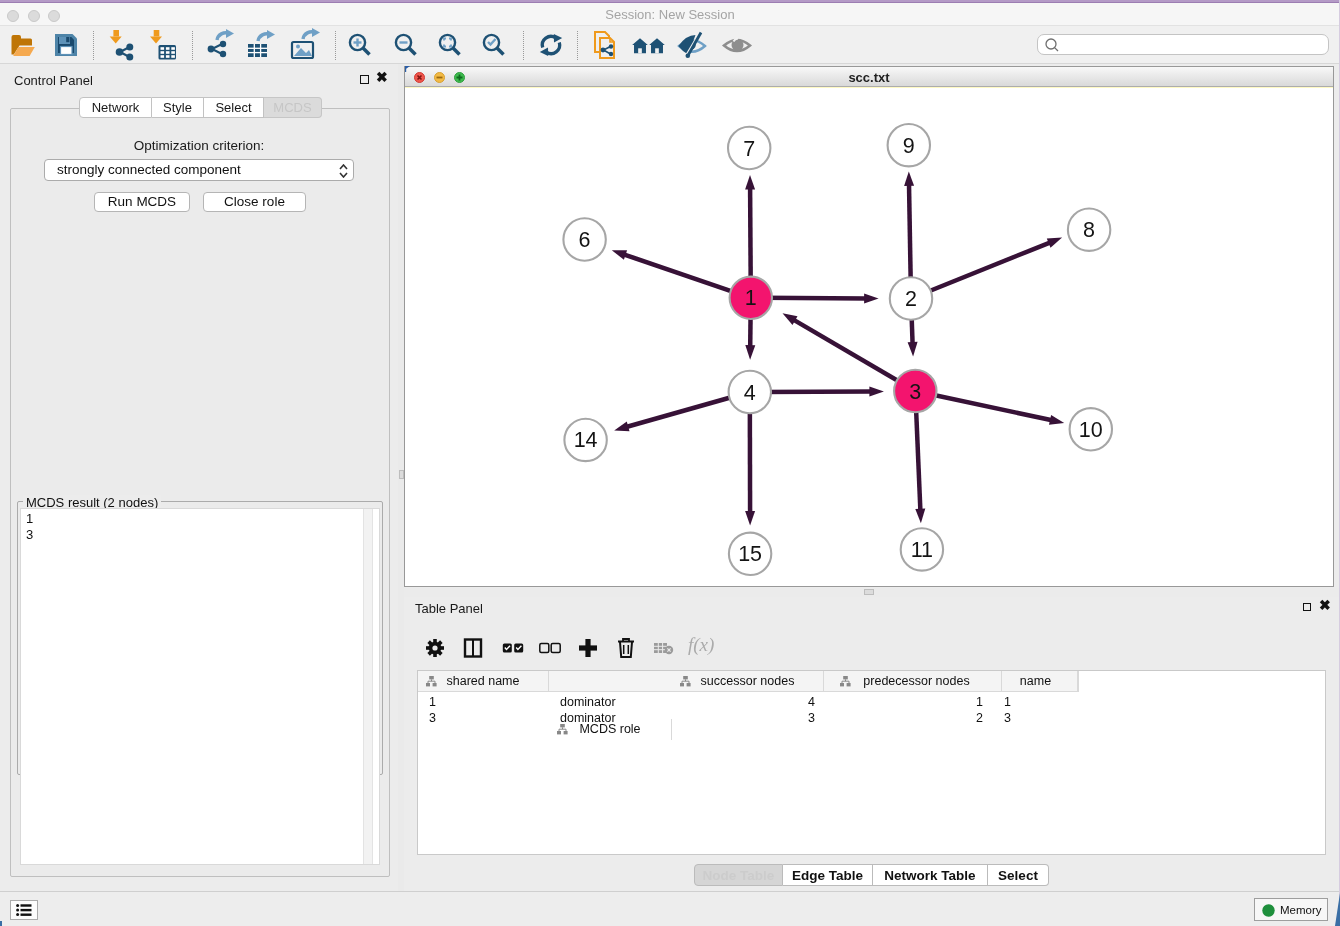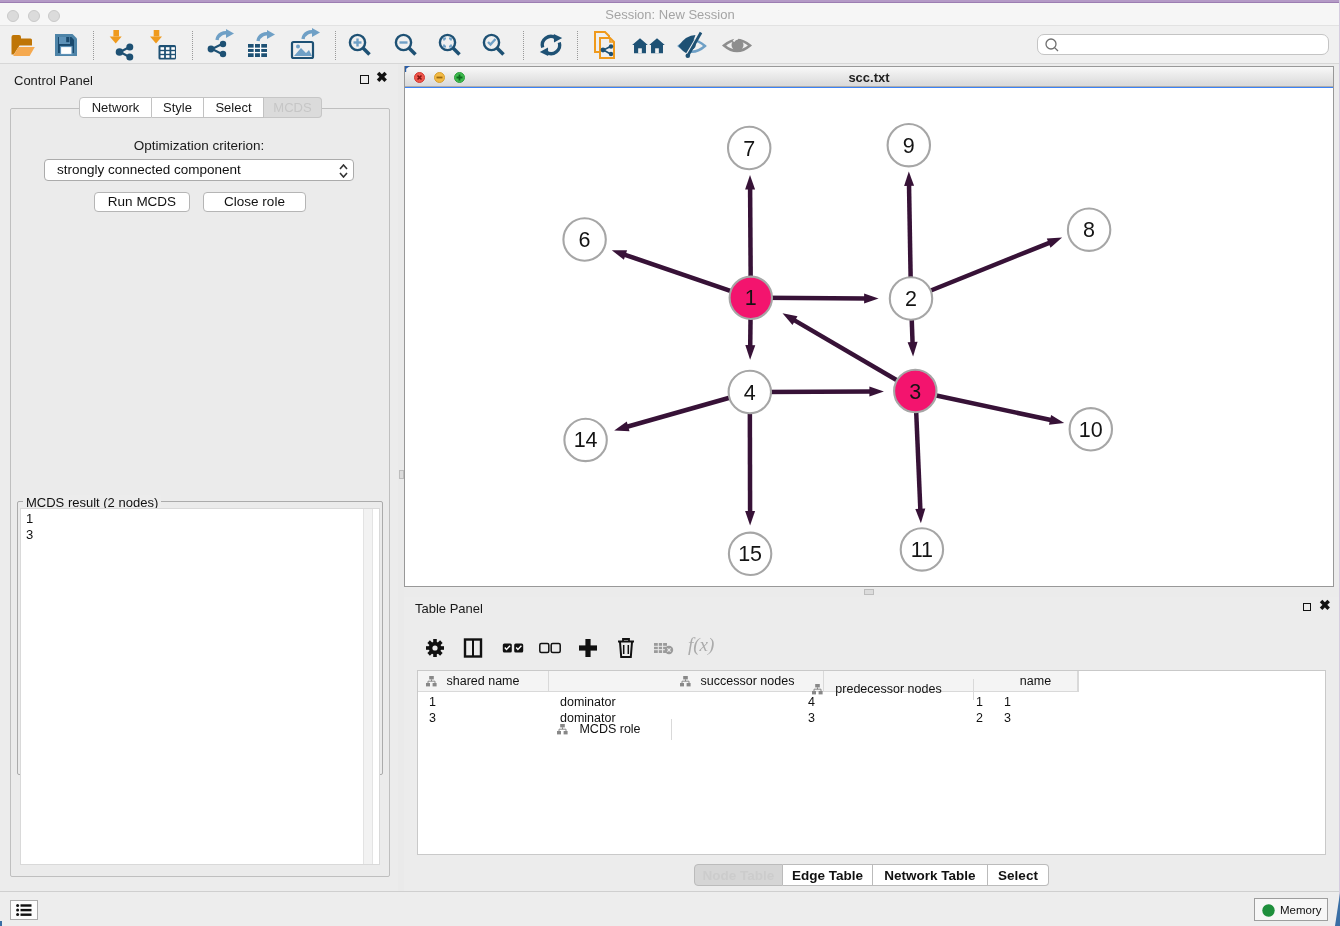--- a/index.html
+++ b/index.html
@@ -27,21 +27,21 @@
 #dropdown { position:absolute; left:44px; top:95px; width:310px; height:22px; background:#fff; border:1px solid #ABABAB; border-radius:4px; font-size:13.5px; color:#111; line-height:20px; padding-left:12px; }
 .btn { position:absolute; height:20px; background:#fff; border:1px solid #B5B5B5; border-radius:4px; font-size:13.5px; color:#111; text-align:center; line-height:18px; }
 #groupbox { position:absolute; left:17px; top:437px; width:366px; height:274px; border:1px solid #ABABAB; border-radius:2px; }
 #grouplabel { position:absolute; left:5px; top:-7px; background:#ECECEC; padding:0 3px; font-size:13px; color:#111; }
 #gbwhite { position:absolute; left:2px; top:6px; width:360px; height:357px; background:#fff; border:1px solid #D9D9D9; font-size:13px; color:#111; line-height:16px; padding:2px 0 0 5px; }
 #gbscroll { position:absolute; right:6px; top:0px; width:10px; height:355px; background:#F2F2F2; border-left:1px solid #E3E3E3; border-right:1px solid #E3E3E3;}
 
 #vdivider { position:absolute; left:398px; top:64px; width:6px; height:827px; background:#EAEAEA; }
 #vhandle { position:absolute; left:399px; top:470px; width:5px; height:9px; background:#DCDCDC; border:1px solid #BDBDBD; }
 
-#netwin { position:absolute; left:404px; top:66px; width:930px; height:521px; background:#3b82f6; border:1px solid #989898; }
+#netwin { position:absolute; left:404px; top:66px; width:930px; height:521px; background:#fef9c3; border:1px solid #989898; }
 #nettitle { position:absolute; left:0; top:0; width:928px; height:20px; background:linear-gradient(#F8F8F8,#D9D9D9); border-bottom:1px solid #ACACAC; }
 #netname { position:absolute; top:3px; width:928px; text-align:center; font-size:13px; font-weight:700; color:#222; }
 .light { position:absolute; top:4.5px; width:11px; height:11px; border-radius:50%; }
 #netcontent { position:absolute; left:0; top:21px; width:928px; height:498px; background:#fff; }
 #hdivider { position:absolute; left:404px; top:588px; width:936px; height:9px; background:#EBEBEB; }
 #hhandle { position:absolute; left:864px; top:589px; width:10px; height:6px; background:#DCDCDC; border:1px solid #BDBDBD; }
 
 #tp { position:absolute; left:404px; top:597px; width:936px; height:294px; background:#ECECEC; }
 #tphead { position:absolute; left:11px; top:4px; font-size:13px; color:#1a1a1a; }
 #tpsq { position:absolute; left:899px; top:6px; width:8px; height:8px; border:1.5px solid #111; }
@@ -415,21 +415,21 @@
       <div class="hcell" style="left:254px;width:152px;"><svg width="11" height="11" viewBox="0 0 11 11" style="position:absolute;left:8px;top:5px;">
           <g fill="#888">
             <rect x="3.2" y="0" width="4.6" height="3.4"></rect>
             <rect x="0" y="7" width="4" height="3.4"></rect>
             <rect x="6.6" y="7" width="4" height="3.4"></rect>
           </g>
           <g stroke="#888" stroke-width="1">
             <path d="M5.5 3.4 L5.5 5.2 M2 7 L2 5.2 L9 5.2 L9 7" fill="none"></path>
           </g>
         </svg>successor nodes</div>
-      <div class="hcell" style="left:386px;width:170px;margin-top:8px;"><svg width="11" height="11" viewBox="0 0 11 11" style="position:absolute;left:8px;top:5px;">
+      <div class="hcell" style="left:414px;width:170px;"><svg width="11" height="11" viewBox="0 0 11 11" style="position:absolute;left:8px;top:5px;">
           <g fill="#888">
             <rect x="3.2" y="0" width="4.6" height="3.4"></rect>
             <rect x="0" y="7" width="4" height="3.4"></rect>
             <rect x="6.6" y="7" width="4" height="3.4"></rect>
           </g>
           <g stroke="#888" stroke-width="1">
             <path d="M5.5 3.4 L5.5 5.2 M2 7 L2 5.2 L9 5.2 L9 7" fill="none"></path>
           </g>
         </svg>predecessor nodes</div>
       <div class="hcell" style="left:576px;width:84px;">name</div>

